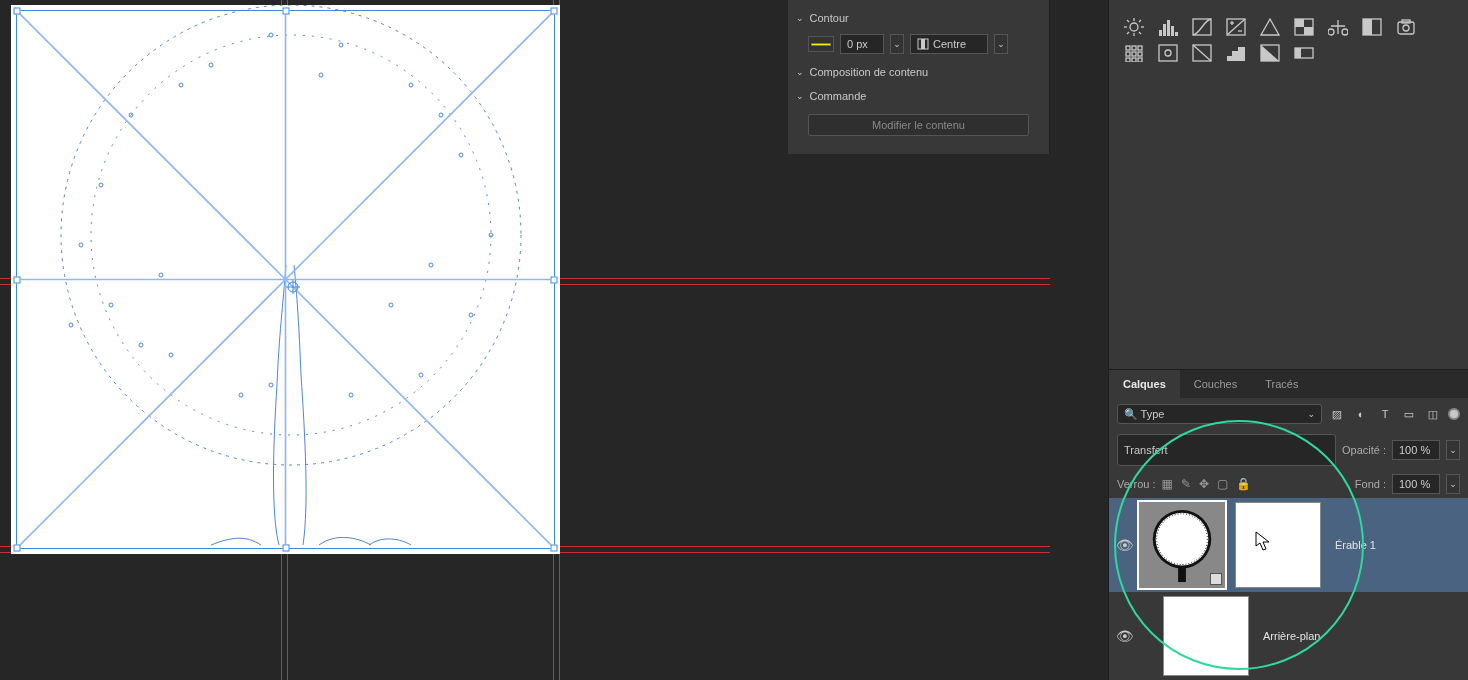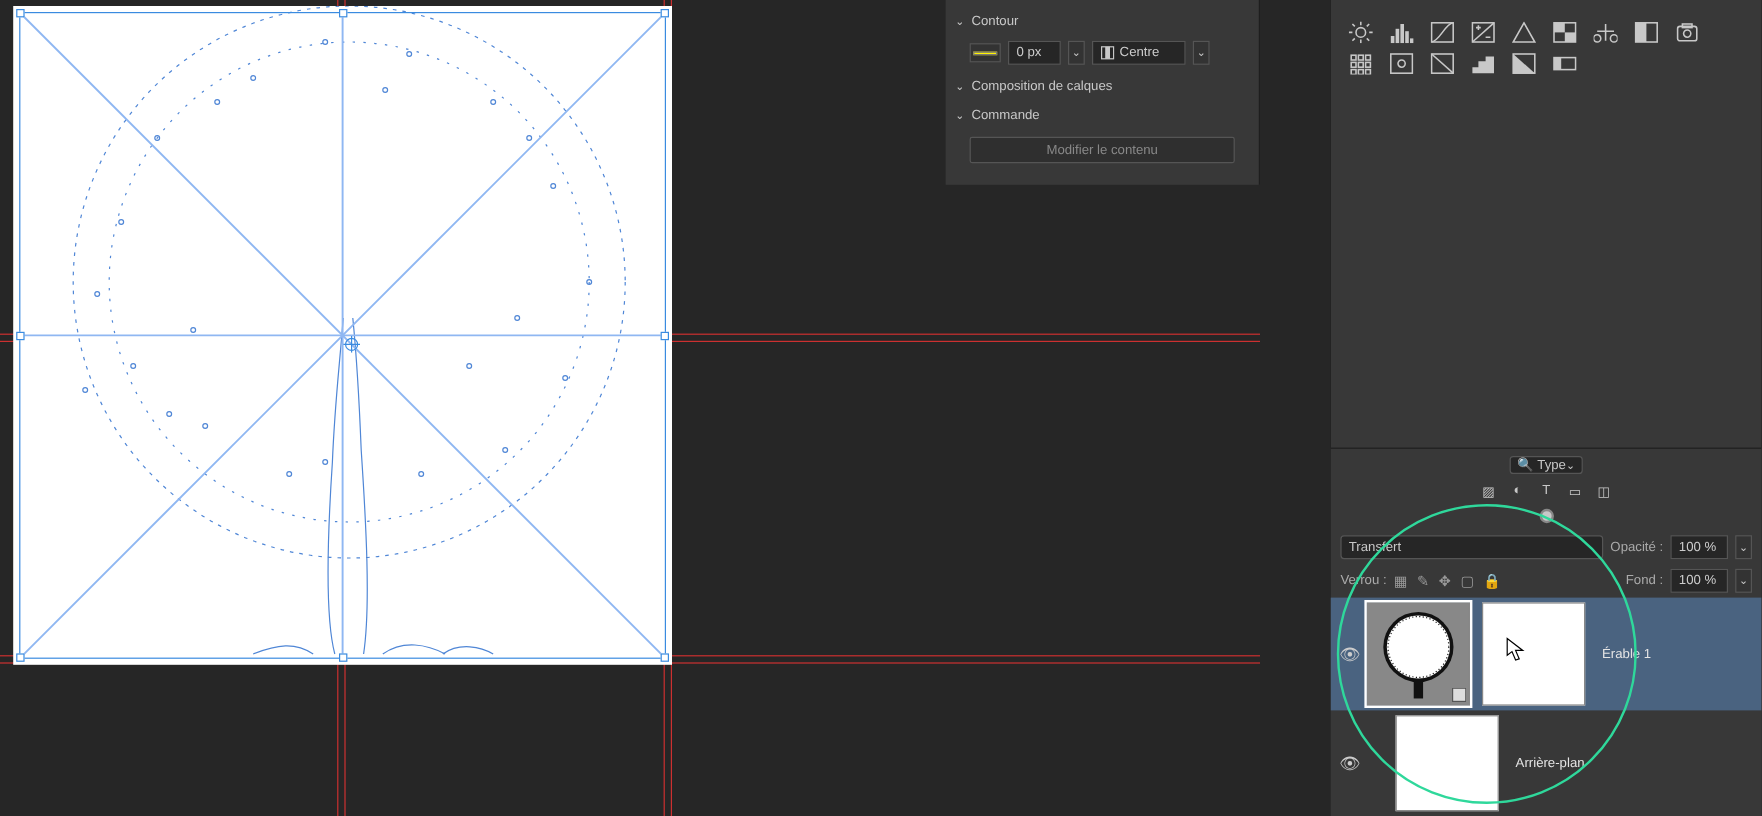--- a/index.html
+++ b/index.html
@@ -68,27 +68,27 @@
   .adj-area { padding:10px 14px 0; }
   .adj-row { display:flex; gap:12px; margin:8px 0; }
   .adj-icon { width:22px;height:18px;color:#c8c8c8;display:flex;align-items:center;justify-content:center; cursor:pointer;}
   .adj-icon svg { width:20px;height:18px;stroke:#c8c8c8;fill:none;stroke-width:1.3; }
   .adj-icon.filled svg { fill:#c8c8c8; stroke:none; }
 
   .layers-panel { margin-top:auto; background:#383838; border-top:1px solid #1e1e1e; display:flex;flex-direction:column; }
   .tab-bar { display:flex; background:#2a2a2a; }
   .tab { padding:8px 14px; color:#9a9a9a; cursor:pointer; }
   .tab.active { background:#383838; color:#e8e8e8; font-weight:600; }
-  .filter-row { display:flex;align-items:center;gap:8px;padding:6px 8px;flex-direction:column; }
+  .filter-row { display:flex;align-items:center;gap:8px;padding:6px 8px; }
   .type-filter { flex:1;background:#262626;border:1px solid #555;height:20px;display:flex;align-items:center;padding:0 6px;justify-content:space-between;border-radius:3px;}
   .filter-icons { display:flex;gap:10px; }
   .filter-icons span { color:#c8c8c8; width:14px;text-align:center;cursor:pointer;}
   .toggle-dot { width:12px;height:12px;border:2px solid #888;border-radius:50%; background:#c8c8c8;cursor:pointer; }
   .opt-row { display:flex;align-items:center;gap:6px;padding:4px 8px; }
-  .opt-row .blend { flex:1; background:#262626;border:1px solid #555;height:20px;display:flex;align-items:center;padding:0 6px;border-radius:3px;}
+  .opt-row .blend { flex:1; background:#262626;border:1px solid #555;height:32px;display:flex;align-items:center;padding:0 6px;border-radius:3px;}
   .lbl { color:#aaa; }
   .locks { display:flex;gap:8px;align-items:center; }
   .locks span { color:#999;cursor:pointer; font-size:12px;}
 
   .layer-list { background:#383838; }
   .layer { display:flex;align-items:center;gap:4px;padding:4px 6px 4px 6px; }
   .layer.selected { background:#4a6380; }
   .vis { width:20px;text-align:center;color:#ccc;cursor:pointer;font-size:14px; }
   .thumb { width:86px;height:86px;background:#fff;border:1px solid #888;position:relative;}
   .thumb.selbox { outline:2px solid #fff; }
@@ -210,21 +210,21 @@
         </svg>
       <span>Centre</span>
     </div>
     <div class="small-drop">
         <span class="chev">⌄</span>
       </div>
   </div>
 
   <div class="section-head">
     <span class="chev">⌄</span>
-    <span>Composition de calques</span>
+    <span>Composition de contenu</span>
   </div>
 
   <div class="section-head">
     <span class="chev">⌄</span>
     <span>Commande</span>
   </div>
   <div class="button-row">
     <div class="panel-btn">Modifier le contenu</div>
   </div>
 </div>
@@ -345,20 +345,25 @@
       <div class="adj-icon">
           <svg viewBox="0 0 20 18">
             <rect x="1" y="4" width="18" height="10"></rect>
             <rect x="1" y="4" width="6" height="10" fill="#c8c8c8" stroke="none"></rect>
           </svg>
         </div>
     </div>
   </div>
 
   <div class="layers-panel">
+    <div class="tab-bar">
+      <div class="tab active">Calques</div>
+      <div class="tab">Couches</div>
+      <div class="tab">Tracés</div>
+    </div>
 
     <div class="filter-row">
       <div class="type-filter">
         <span><span>🔍</span> <span>Type</span></span>
         <span class="chev">⌄</span>
       </div>
       <div class="filter-icons">
         <span>▨</span>
         <span>◐</span>
         <span>T</span>

